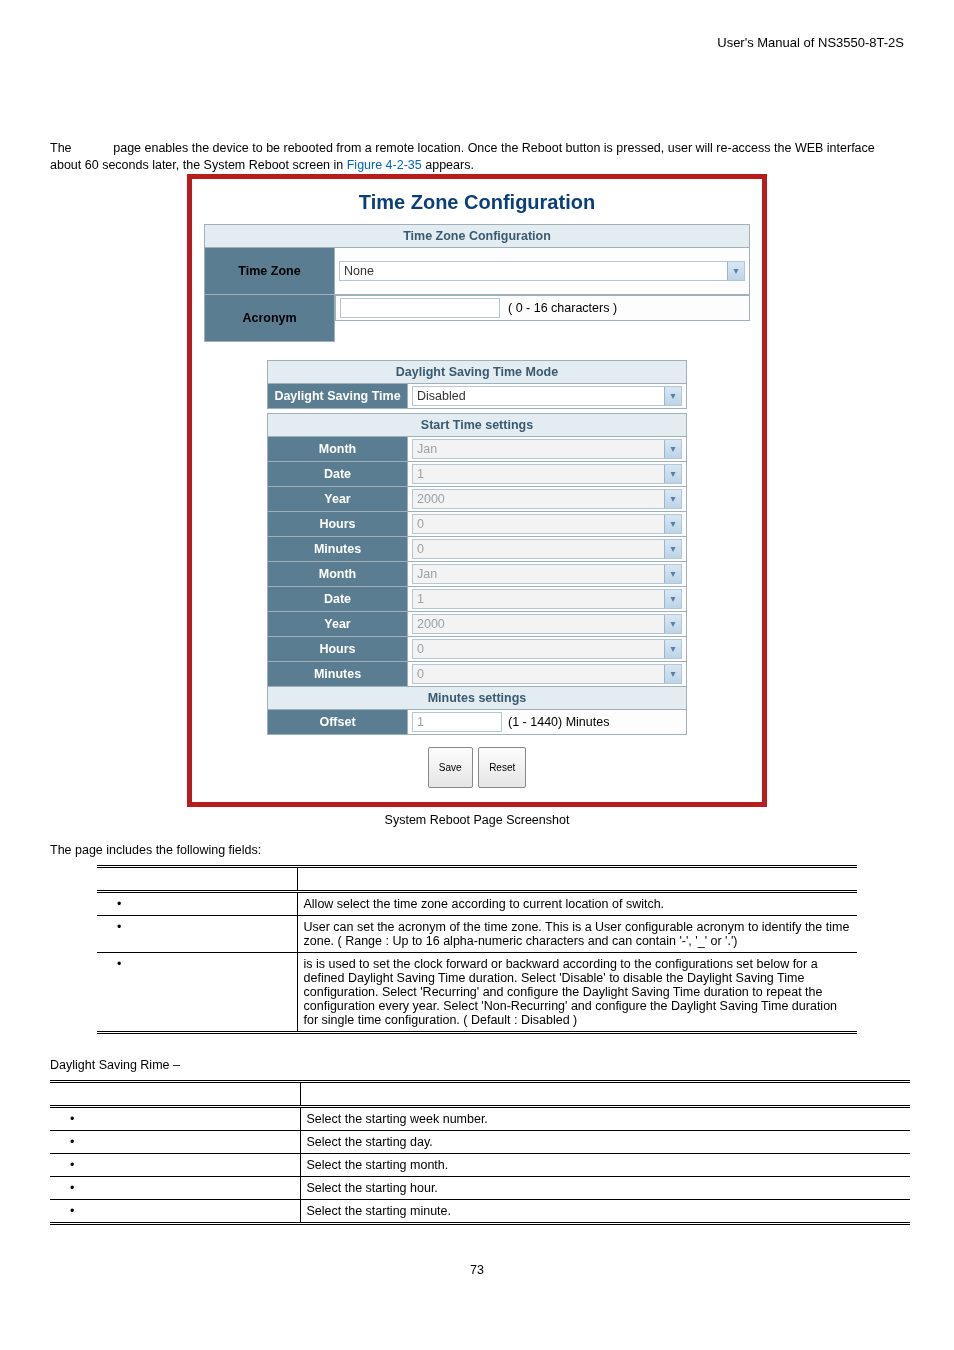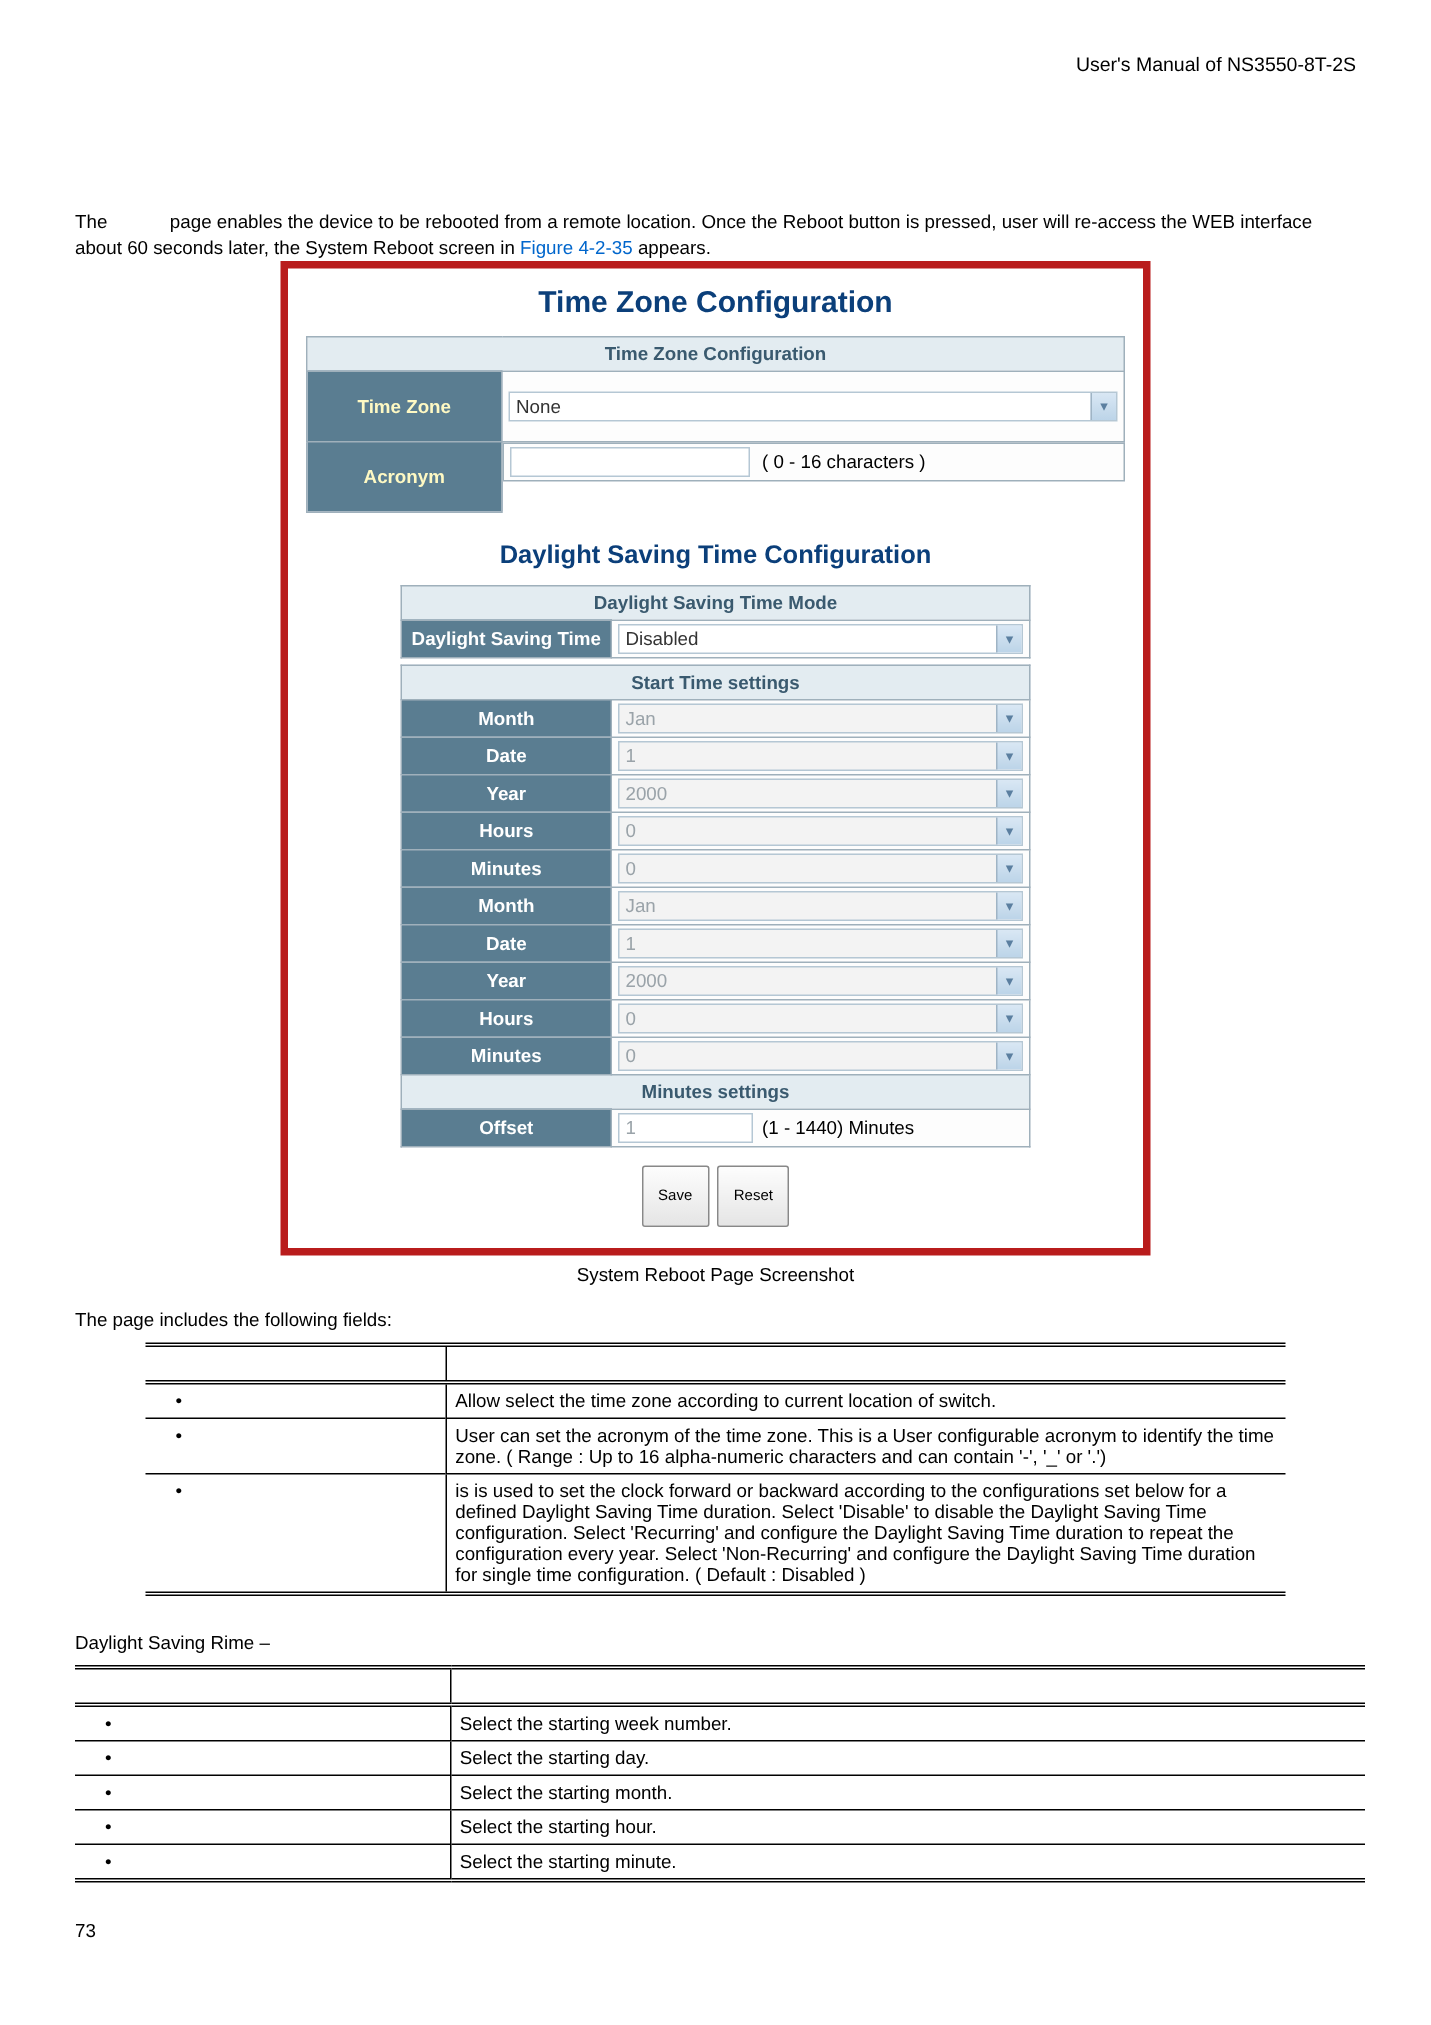--- a/index.html
+++ b/index.html
@@ -43,21 +43,21 @@
   .config-table th.section-head {
     background: #e3ecf1;
     color: #3a5a6f;
     text-align: center;
     font-weight: bold;
     border: 1px solid #9fb0bb;
     padding: 4px;
   }
   .config-table td.label {
     background: #5a7d91;
-    color: #fef9c3;
+    color: #000000;
     font-weight: bold;
     text-align: center;
     border: 1px solid #9fb0bb;
     padding: 16px 8px;
     width: 130px;
   }
   .config-table td.val {
     background: #fdfdfd;
     border: 1px solid #9fb0bb;
     padding: 2px 4px;
@@ -147,21 +147,21 @@
   .fields-table tr:first-child th { border-top: 3px double #000; }
   .fields-table tr:last-child td,
   .fields-table tr:last-child th { border-bottom: 3px double #000; }
   .fields-table th { text-align:left; font-weight:normal; padding:4px 6px; background:#fff; }
   .fields-table td { padding:4px 6px; vertical-align: top; border-top:1px solid #000;}
   .fields-table td.obj { width: 200px; border-right:1px solid #000;}
   .fields-table thead th { border-bottom:1px solid #000; }
   .fields-table thead th.objhead { border-right:1px solid #000; }
   .bullet { margin-left:14px; }
   .subheader { font-size:12.5px; margin: 4px 0 8px 0; }
-  .page-num { font-size:12.5px; margin-top:25px; }
+  .page-num { text-align:center; font-size:12.5px; margin-top:38px; }
 </style>
 </head>
 <body>
 
 <div class="header-right">User's Manual of NS3550-8T-2S</div>
 
 <div class="intro">
   <span>The</span>&nbsp;&nbsp;&nbsp;&nbsp;&nbsp;&nbsp;&nbsp;&nbsp;&nbsp;&nbsp;&nbsp;
   <span>page enables the device to be rebooted from a remote location. Once the Reboot button is pressed, user will re-access the WEB interface about 60 seconds later, the System Reboot screen in </span>
   <span class="link">Figure 4-2-35</span>
@@ -189,21 +189,20 @@
       <td class="label">Acronym</td>
       <td class="val" style="display:flex; align-items:center; gap:8px;">
         <input class="input-plain" style="width: 160px;">
         <span>( 0 - 16 characters )</span>
       </td>
     </tr>
   </tbody>
     </table>
 
   <div class="sub-section">
-    <div class="sc-title">Daylight Saving Time Configuration</div>
 
     <table class="sub-table">
       <tbody>
           <tr>
             <th class="section-head" colspan="2">Daylight Saving Time Mode</th>
           </tr>
       <tr>
         <td class="label">Daylight Saving Time</td>
         <td class="val">
           <div class="dropdown">

